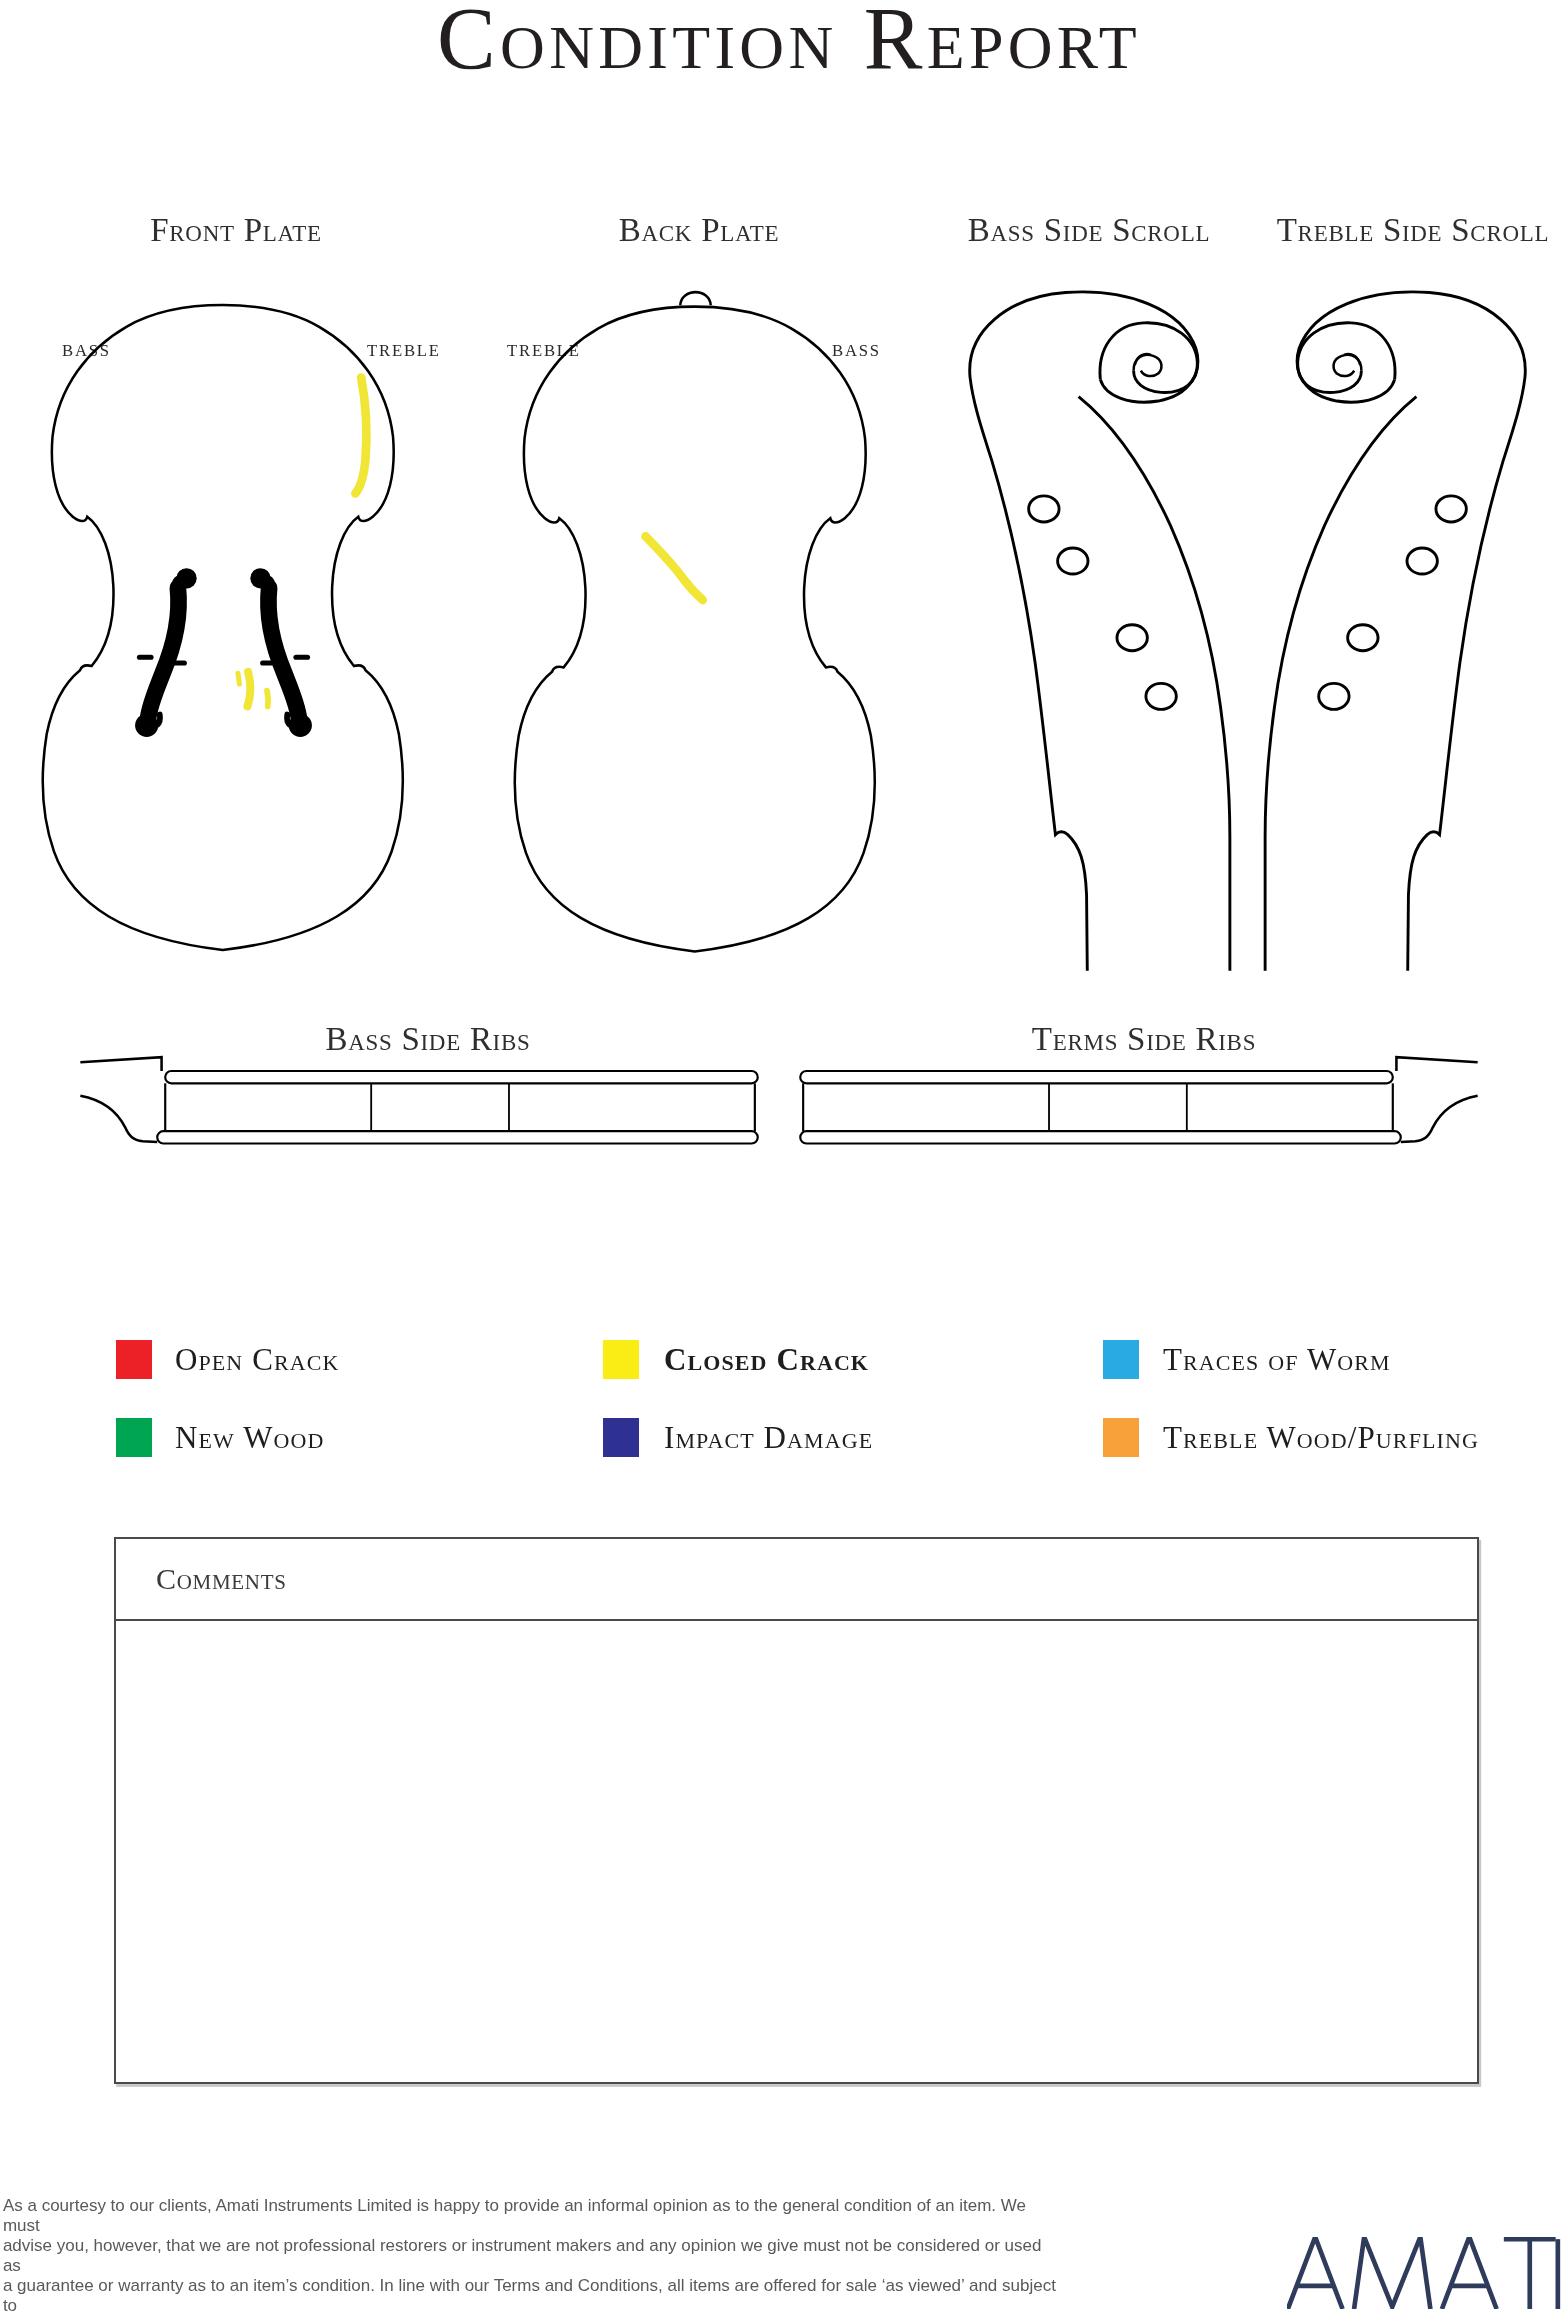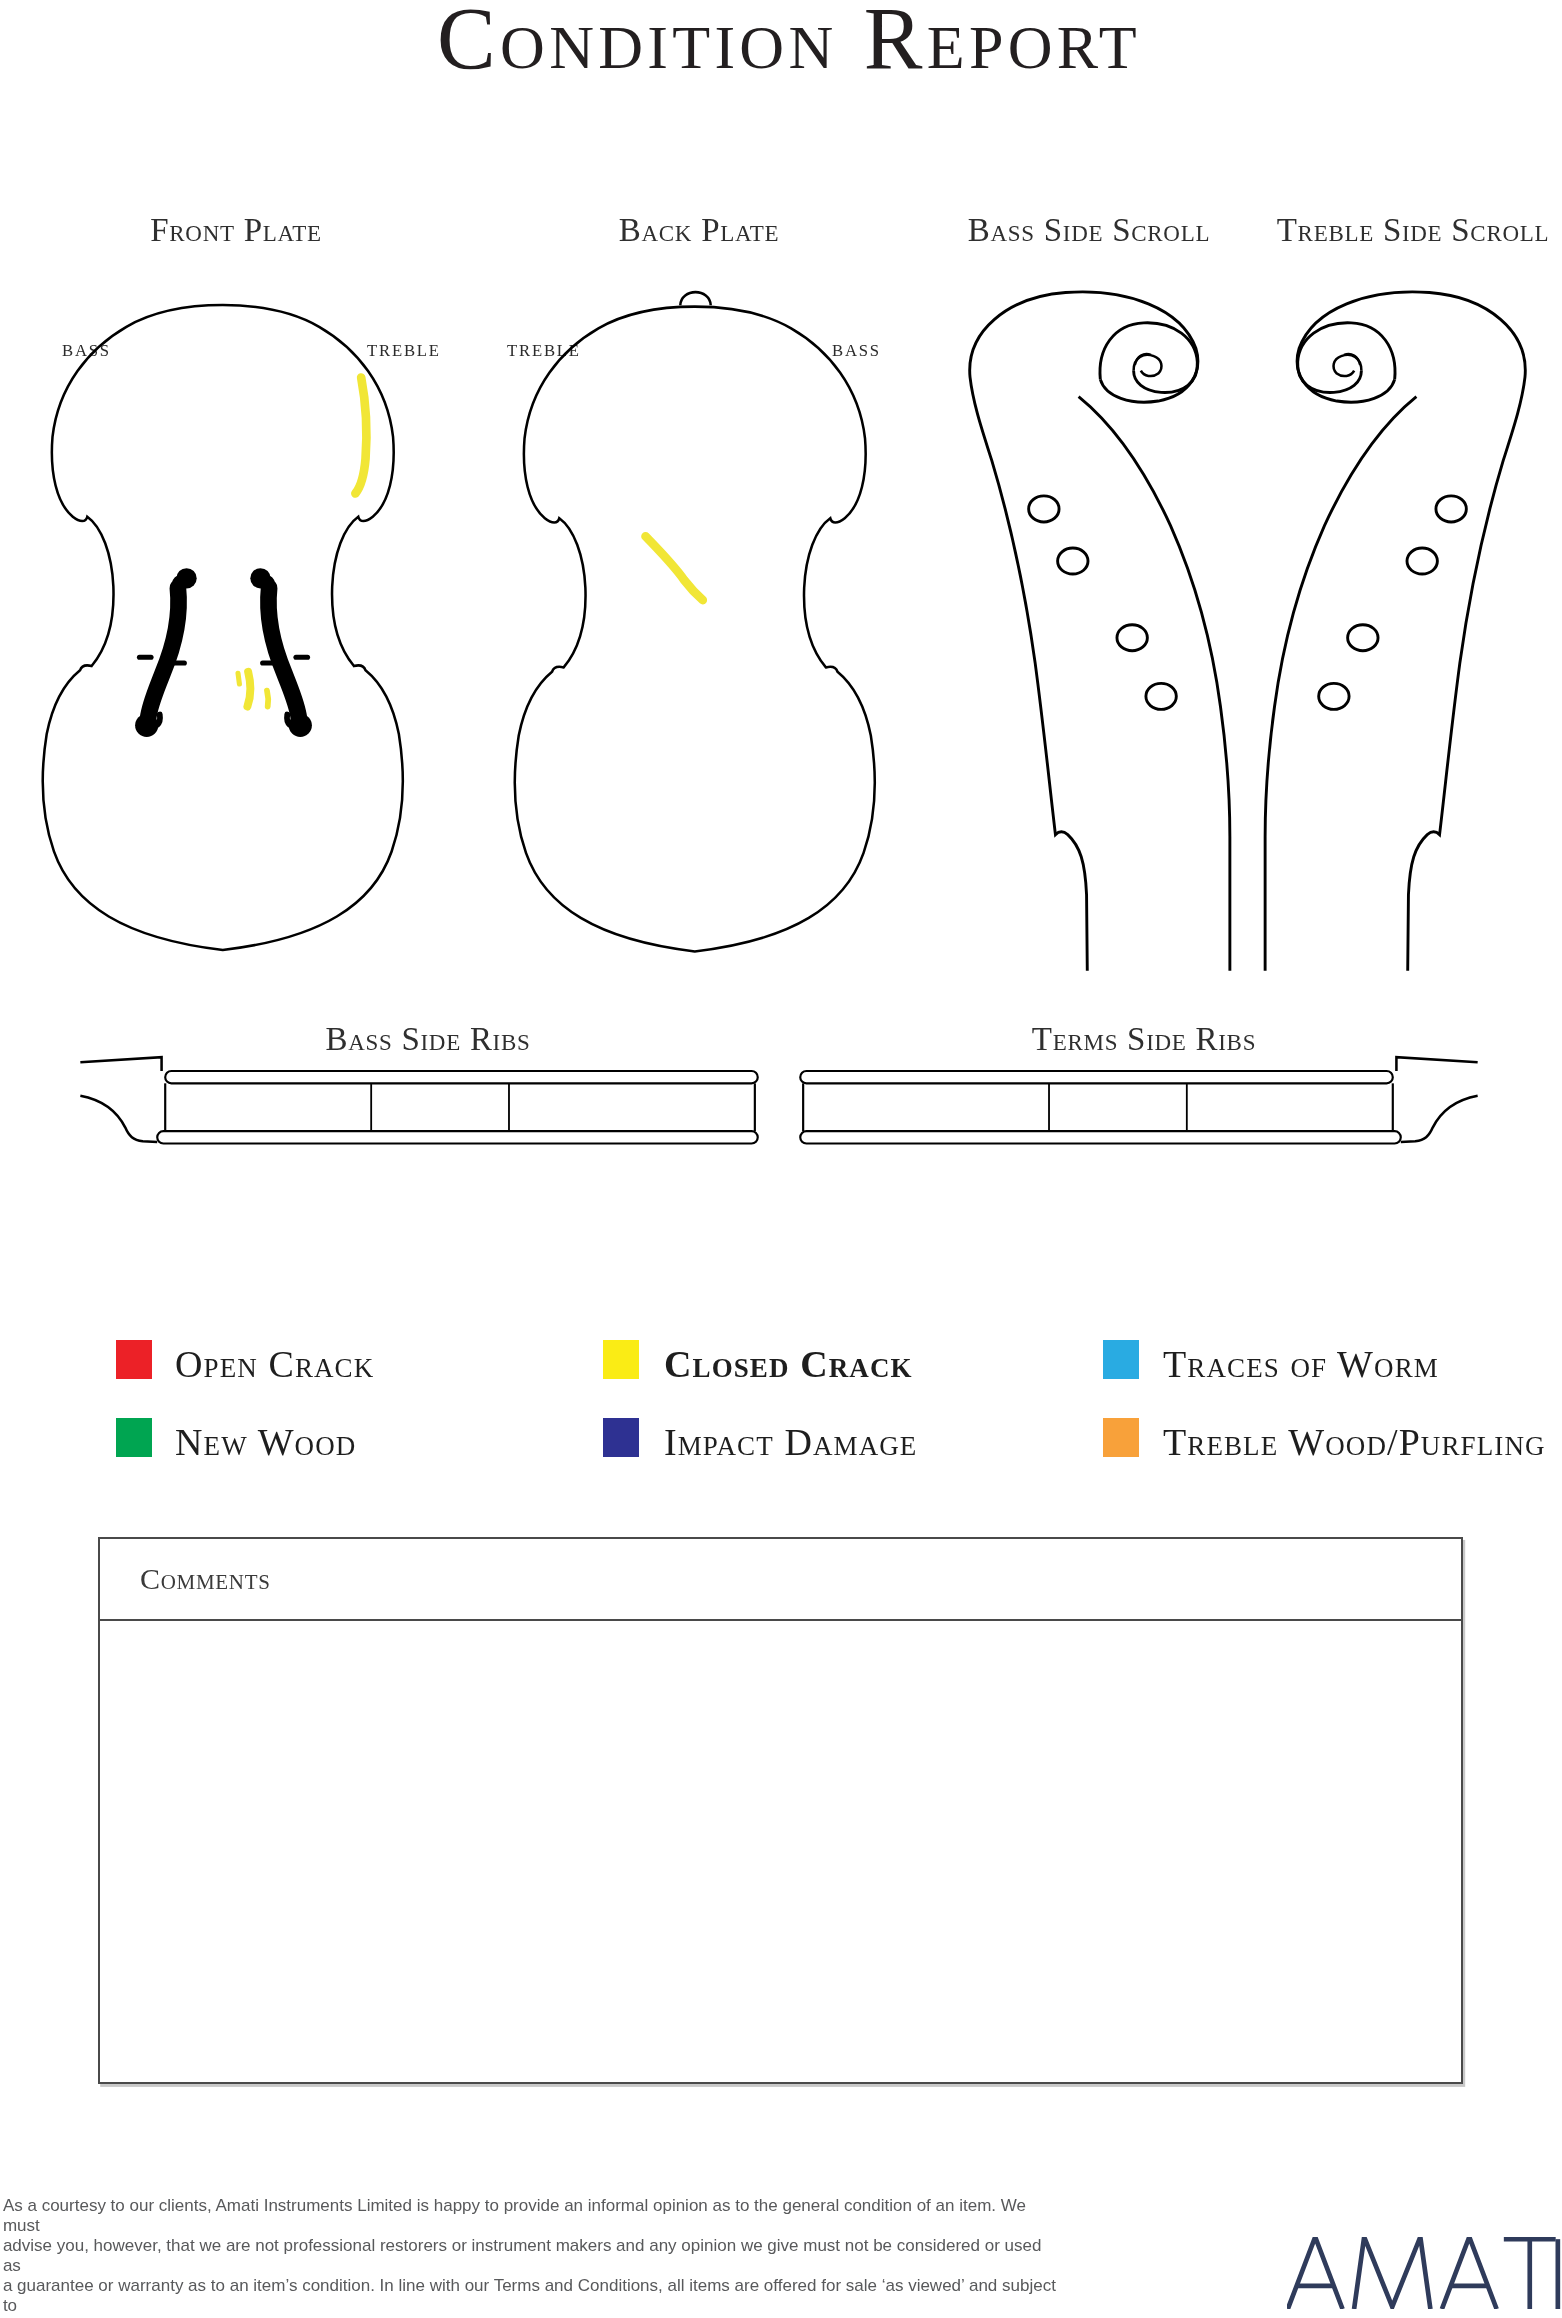--- a/index.html
+++ b/index.html
@@ -5,23 +5,23 @@
   html,body{margin:0;padding:0;background:#ffffff;}
   #page{position:relative;width:1563px;height:2319px;background:#fff;overflow:hidden;
         font-family:"Liberation Serif", serif;color:#231f20;}
   .abs{position:absolute;}
   .title{top:-11.6px;left:789px;transform:translateX(-50%);font-size:88px;
          font-variant:small-caps;letter-spacing:4.3px;color:#231f20;white-space:nowrap;}
   .seclabel{font-size:33px;font-variant:small-caps;letter-spacing:0.7px;color:#2f2f2f;
             transform:translateX(-50%);white-space:nowrap;}
   .sidelabel{font-size:16.7px;letter-spacing:1.8px;color:#2b2b2b;white-space:nowrap;}
   .legend-swatch{width:36px;height:39px;}
-  .legend-label{font-size:38px;font-variant:small-caps;letter-spacing:1.1px;color:#1e1e1e;white-space:nowrap;text-align:right;}
+  .legend-label{font-size:31px;font-variant:small-caps;letter-spacing:1.1px;color:#1e1e1e;white-space:nowrap;text-align:right;}
   .legend-label.bold{font-weight:700;}
-  #comments-box{left:98px;top:1537px;width:1365px;height:547px;border:2.2px solid #4a4a4a;
+  #comments-box{left:114px;top:1537px;width:1365px;height:547px;border:2.2px solid #4a4a4a;
                 box-shadow:2.2px 2.9px 0 #c8c8c8;background:#fff;box-sizing:border-box;}
   #comments-header{height:80px;border-bottom:2.2px solid #4a4a4a;display:flex;align-items:center;}
   #comments-header span{margin-left:40px;font-size:30px;font-variant:small-caps;
                         letter-spacing:0.7px;color:#3a3a3a;}
   #comments-body{width:100%;height:462px;}
   #disclaimer{left:2.9px;top:2196px;width:1058px;font-family:"Liberation Sans", sans-serif;
               font-size:17px;line-height:20px;color:#58595b;}
   svg{display:block;}
   .ink{stroke:#000;fill:none;}
 </style>

